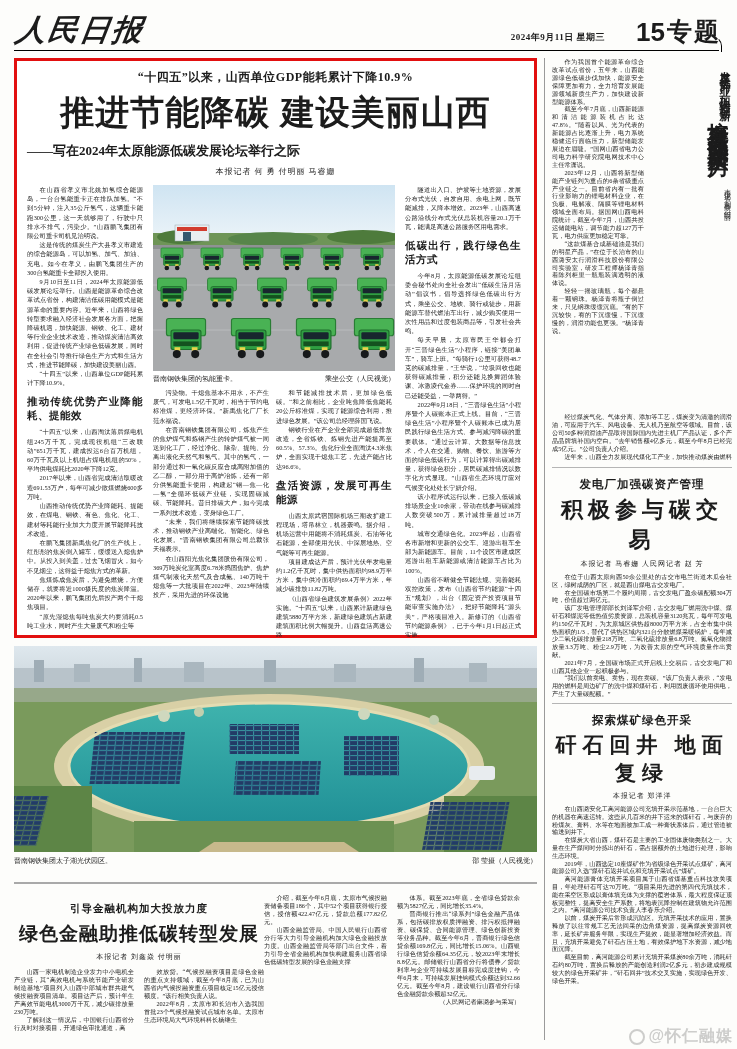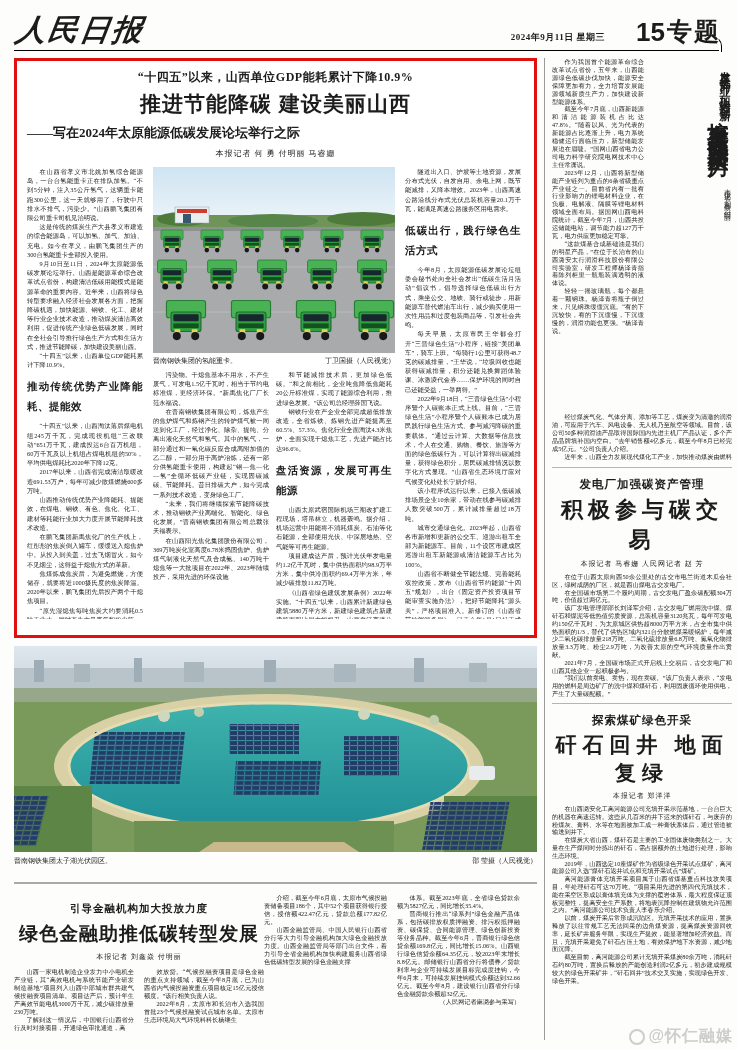--- a/index.html
+++ b/index.html
@@ -12,31 +12,31 @@
   .date-line{position:absolute;right:118px;bottom:4px;font-size:9px;font-weight:bold;letter-spacing:.5px;text-align:center;}
   .page-no{position:absolute;right:58px;bottom:0;font-size:26px;font-weight:900;font-family:"Liberation Sans",sans-serif;}
   .section-name{position:absolute;right:2px;bottom:0;font-size:25px;font-weight:900;letter-spacing:2px;}
   .head-rule{position:absolute;left:14px;top:50px;width:705px;border-top:1.6px solid #000;}
   .head-corner{position:absolute;left:705px;top:36px;width:16px;height:15px;
         border-right:1.6px solid #000;border-top-right-radius:10px;border-top:1.6px solid transparent;}
   
   .red-box{position:absolute;left:14px;top:58px;width:523px;height:580px;
         border:3.5px solid #e20f0f;background:#fff;box-sizing:border-box;padding:6px 10px;}
   .ma-kicker{text-align:center;font-size:12px;font-weight:bold;letter-spacing:.5px;margin-top:2px;}
-  .ma-headline{text-align:center;font-size:21px;font-weight:900;letter-spacing:1px;
+  .ma-headline{text-align:center;font-size:34px;font-weight:900;letter-spacing:1px;
         font-family:"Liberation Sans","DejaVu Sans",sans-serif;margin-top:4px;}
   .ma-sub{font-size:13px;font-weight:bold;margin-top:6px;}
   .ma-byline{text-align:center;font-size:8px;margin-top:6px;letter-spacing:1px;}
   .ma-cols{display:flex;gap:10px;margin-top:8px;height:452px;overflow:hidden;}
   .col{width:116px;flex:0 0 116px;font-size:6.3px;line-height:9.2px;text-align:justify;overflow:hidden;}
   .mid-wrap{width:242px;flex:0 0 242px;display:flex;flex-direction:column;}
   .mid-cols{display:flex;gap:7px;flex:1;overflow:hidden;margin-top:4px;}
   .mid-cols .col{width:116px;}
   .para{margin:0;text-indent:2em;}
-  .subhead{font-weight:900;font-size:10.5px;line-height:20px;margin:7px 0 5px 0;
+  .subhead{font-weight:900;font-size:10.5px;line-height:14px;margin:7px 0 5px 0;
         font-family:"Liberation Sans",sans-serif;letter-spacing:.5px;}
   .photo1{width:242px;height:186px;display:block;}
   .caption-row{display:flex;justify-content:space-between;font-size:7px;margin-top:3px;}
   
   .vrule{position:absolute;left:544px;top:58px;height:982px;border-left:1px solid #9a9a9a;}
   .right-col{position:absolute;left:552px;top:58px;width:180px;}
   .art1{position:relative;height:404px;overflow:hidden;}
   .vert-head{position:absolute;right:0;top:2px;height:360px;writing-mode:vertical-rl;
         display:flex;flex-direction:row;}
   .vh-kicker{font-size:11px;font-weight:bold;letter-spacing:3px;padding-top:2px;margin-left:6px;}
@@ -159,21 +159,21 @@
           <use href="#truck" x="102" y="92" width="34" height="31"></use>
           <use href="#truck" x="152" y="92" width="34" height="31"></use>
           <use href="#truck" x="202" y="92" width="34" height="31"></use>
           <use href="#truck" x="10" y="132" width="46" height="42"></use>
           <use href="#truck" x="75" y="132" width="46" height="42"></use>
           <use href="#truck" x="140" y="132" width="46" height="42"></use>
           <use href="#truck" x="198" y="132" width="46" height="42"></use>
         </svg>
         <div class="caption-row">
           <span>晋南钢铁集团的氢能重卡。</span>
-          <span class="cap-credit">丁卫国摄（人民视觉）</span>
+          <span class="cap-credit">乘坐公交（人民视觉）</span>
         </div>
         <div class="mid-cols">
           <div class="col">
             <div>
                 <p class="para">污染物。干熄焦基本不用水，不产生废气，可发电1.5亿千瓦时，相当于节约电标准煤，更经济环保。”新禹焦化厂厂长范永福说。</p>
                 <p class="para">在晋南钢铁集团有限公司，炼焦产生的焦炉煤气和炼钢产生的转炉煤气被一同送到化工厂，经过净化、除杂、提纯、分离出液化天然气和氢气。其中的氢气，一部分通过和一氧化碳反应合成高附加值的乙二醇，一部分用于高炉冶炼，还有一部分供氢能重卡使用，构建起“钢—焦—化—氢”全循环低碳产业链，实现固碳减碳、节能降耗。昔日排碳大户，如今完成一系列技术改造，变身绿色工厂。</p>
                 <p class="para">“未来，我们将继续探索节能降碳技术，推动钢铁产业高端化、智能化、绿色化发展。”晋南钢铁集团有限公司总裁张天福表示。</p>
                 <p class="para">在山西阳光焦化集团股份有限公司，369万吨炭化室高度6.78米捣固焦炉、焦炉煤气制液化天然气及合成氨、140万吨干熄焦等一大批项目在2022年、2023年陆续投产，采用先进的环保设施</p>
               </div>
           </div>

